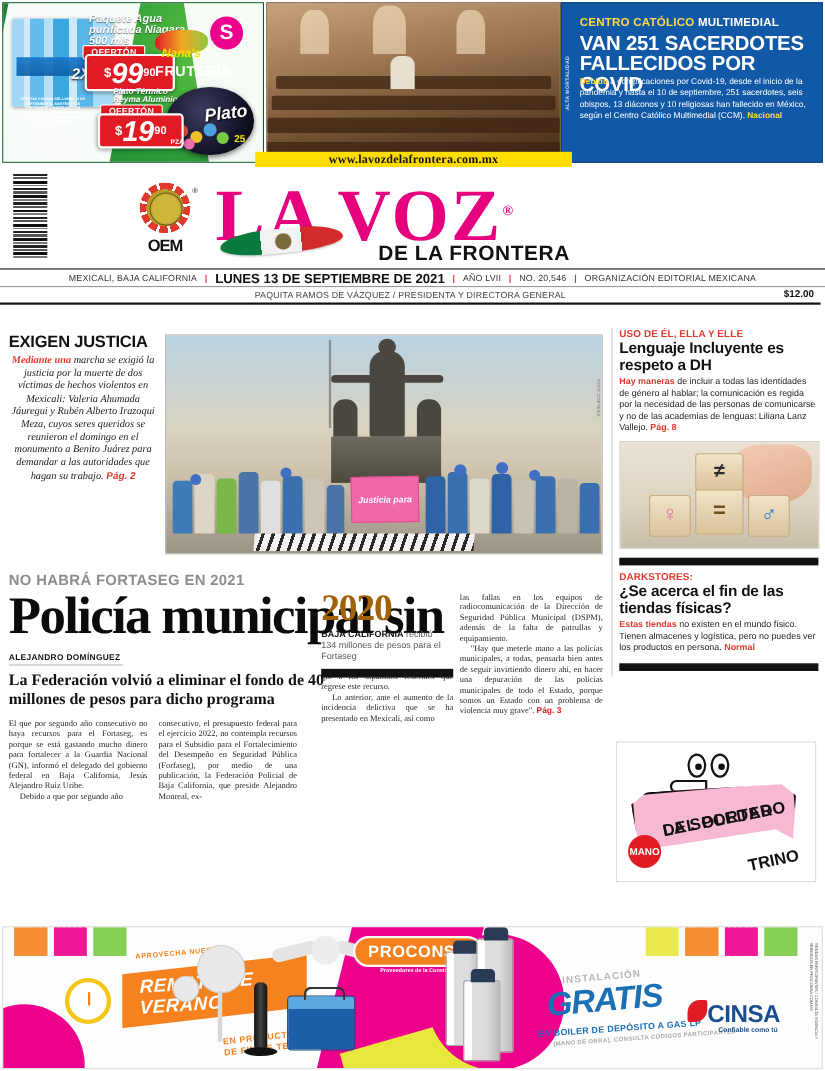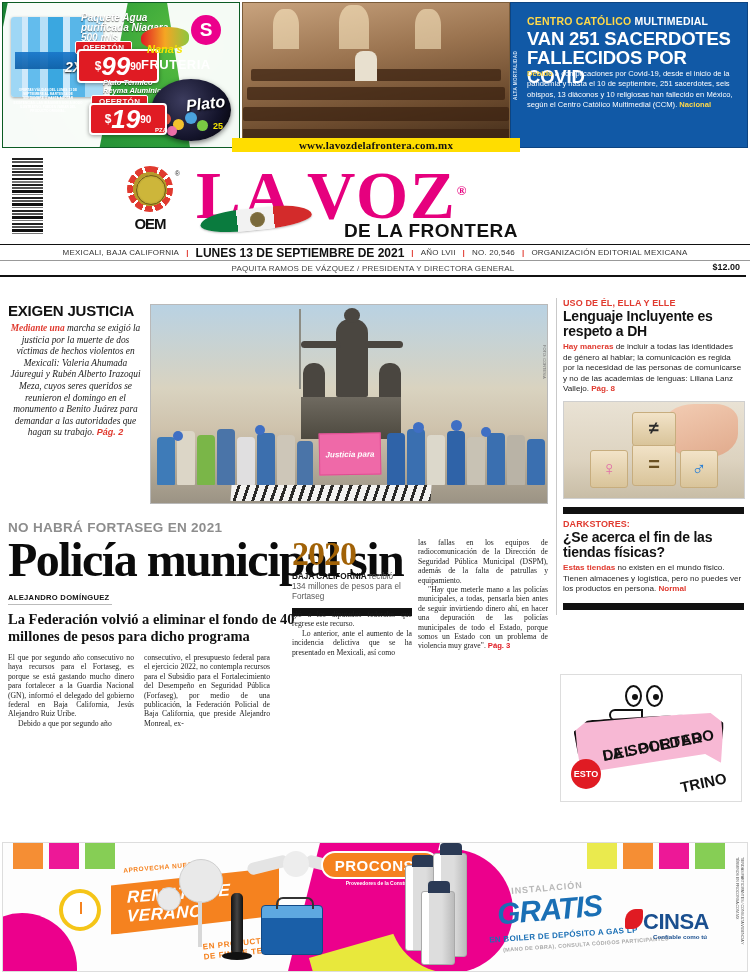--- a/index.html
+++ b/index.html
@@ -618,21 +618,21 @@
         <div class="cart-eye" style="left:0; top:0;"></div>
         <div class="cart-eye" style="left:21px; top:0;"></div>
         <div style="position:absolute; left:-16px; top:24px; width:34px; height:12px; background:#fff; border:2px solid #111; border-radius:6px 0 0 6px;"></div>
       </div>
       <div class="ribbon">
         <span>
           <span>LA SOLEDAD</span><br>
           <span>DEL PORTERO</span>
         </span>
       </div>
-      <div class="estobadge">ESTO</div>
+      <div class="estobadge">MANO</div>
       <div class="trino">TRINO</div>
     </div>
 
     <div class="leadblock">
       <div class="lead-kicker">NO HABRÁ FORTASEG EN 2021</div>
       <div class="lead-head">
         <div>Policía municipal sin</div>
       </div>
       <div class="byline">ALEJANDRO DOMÍNGUEZ</div>
       <div class="deck">La Federación volvió a eliminar el fondo de 40 millones de pesos para dicho programa</div>

